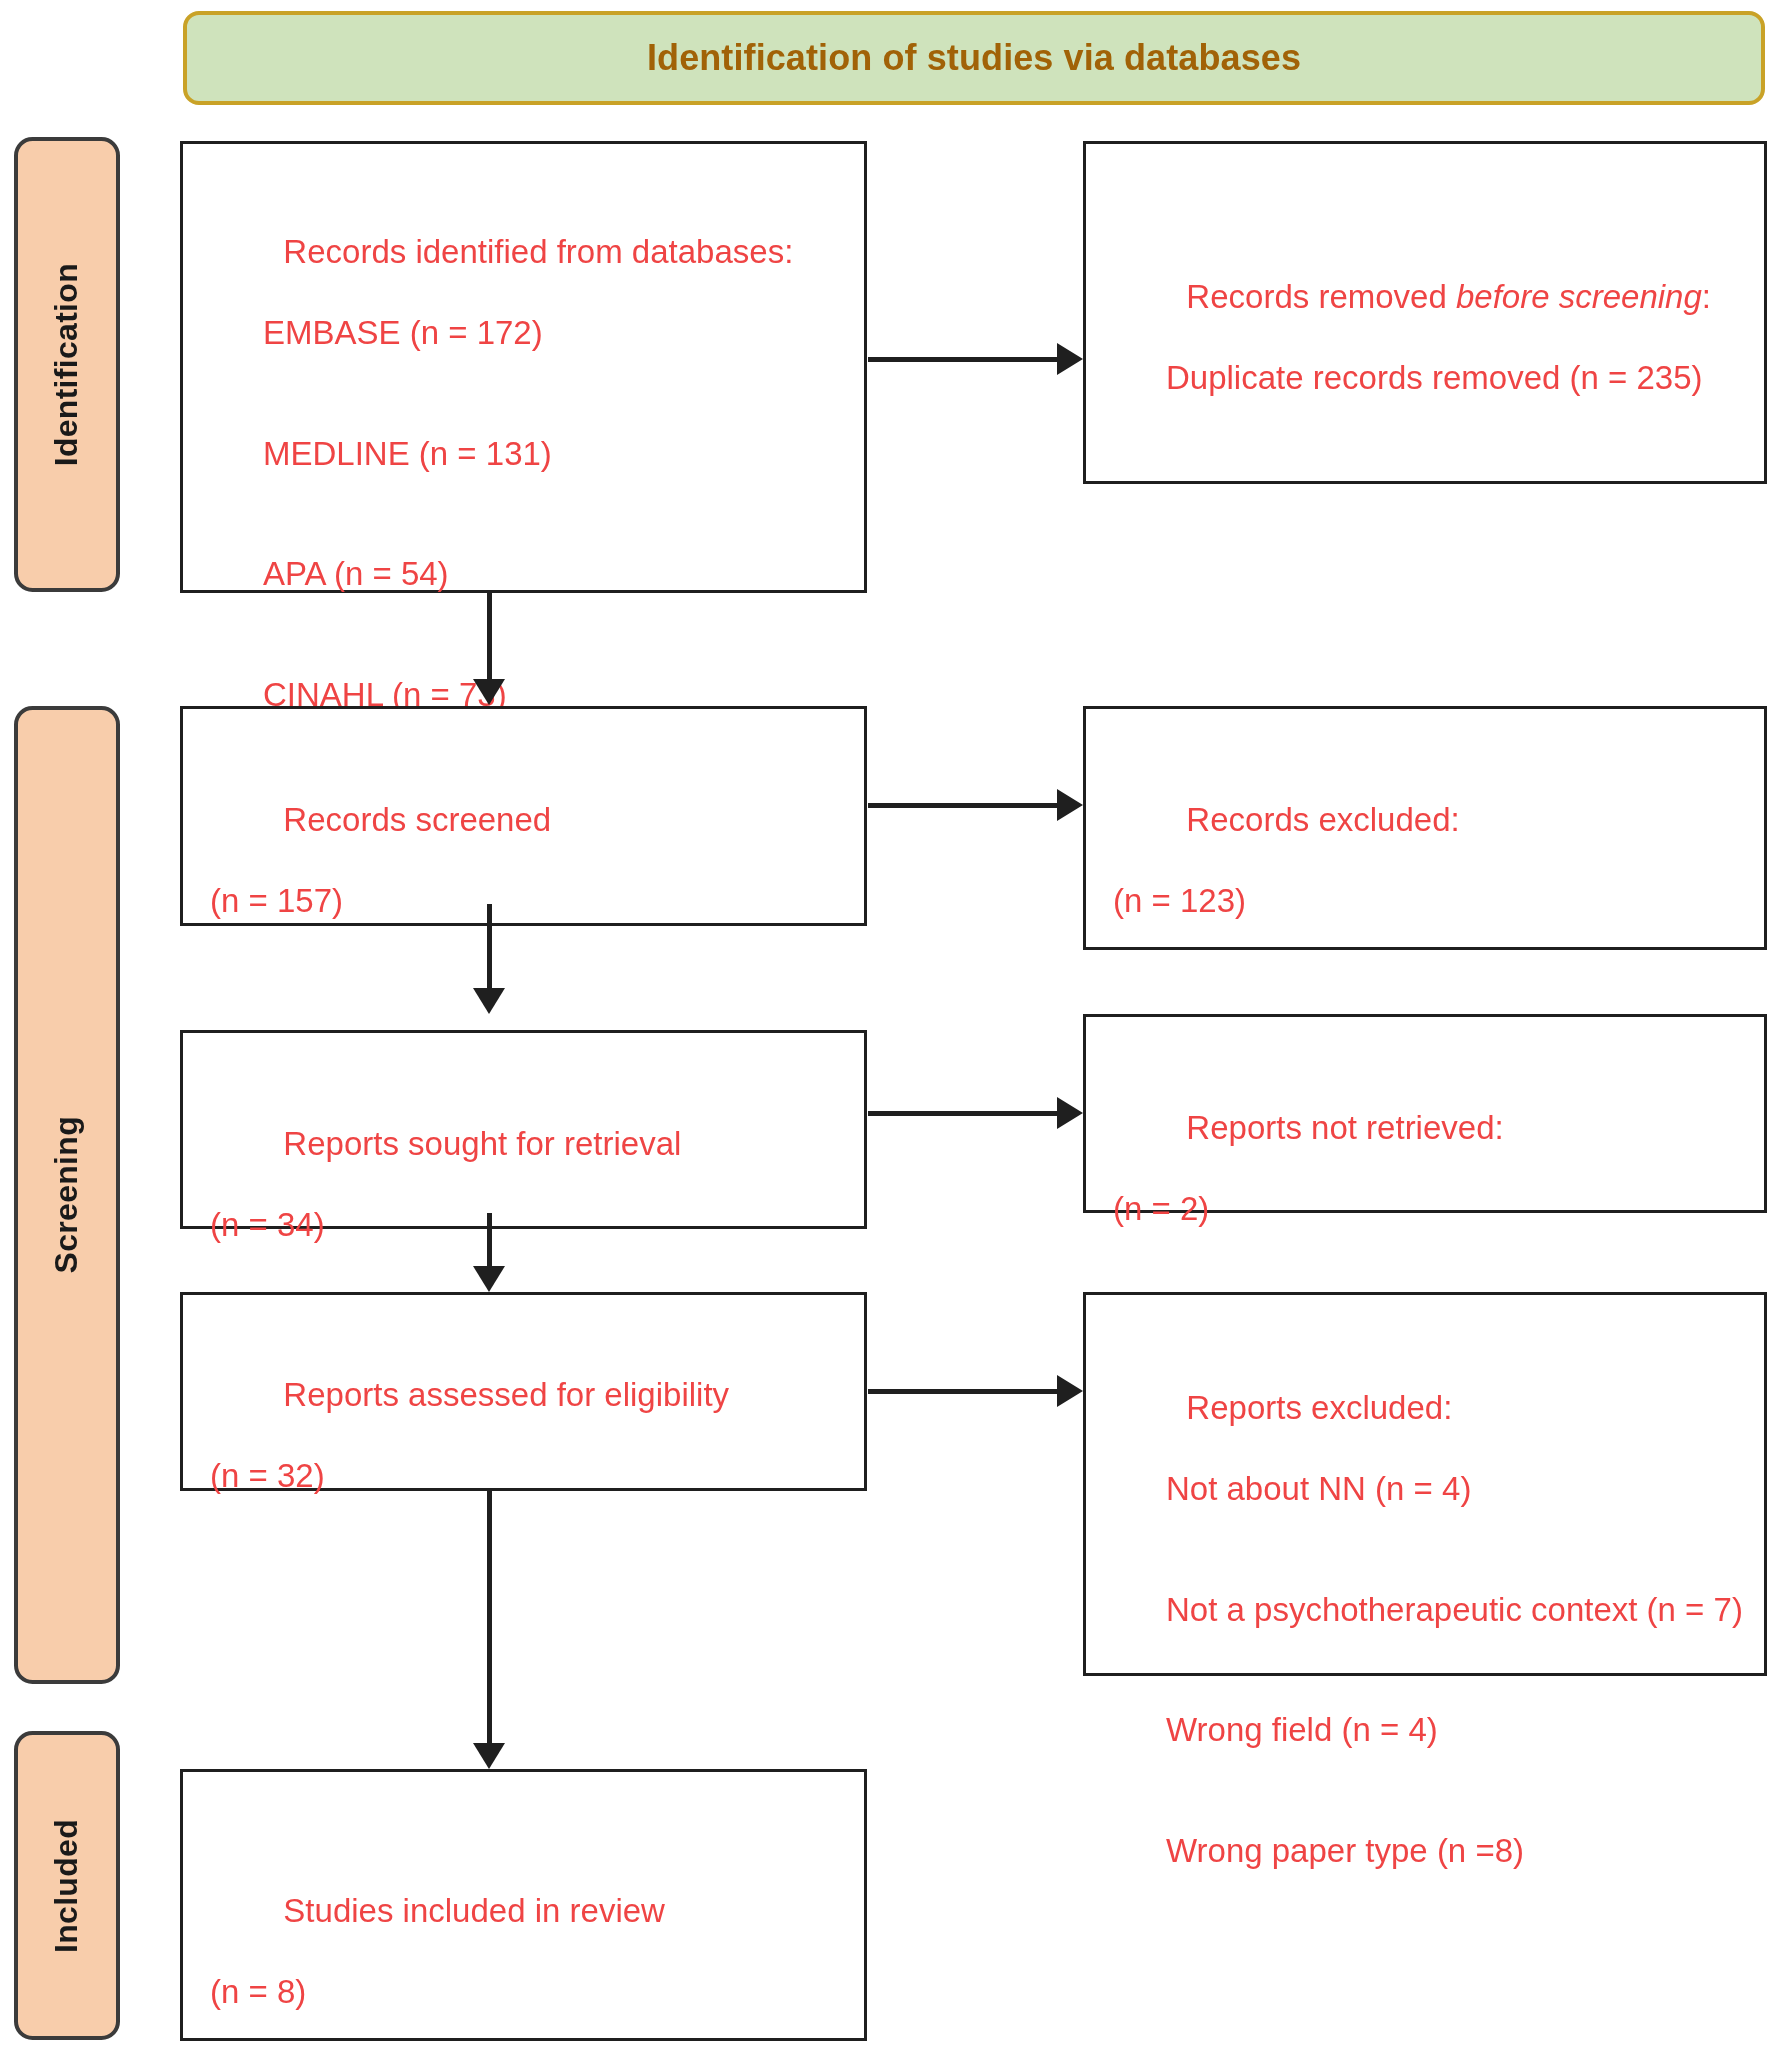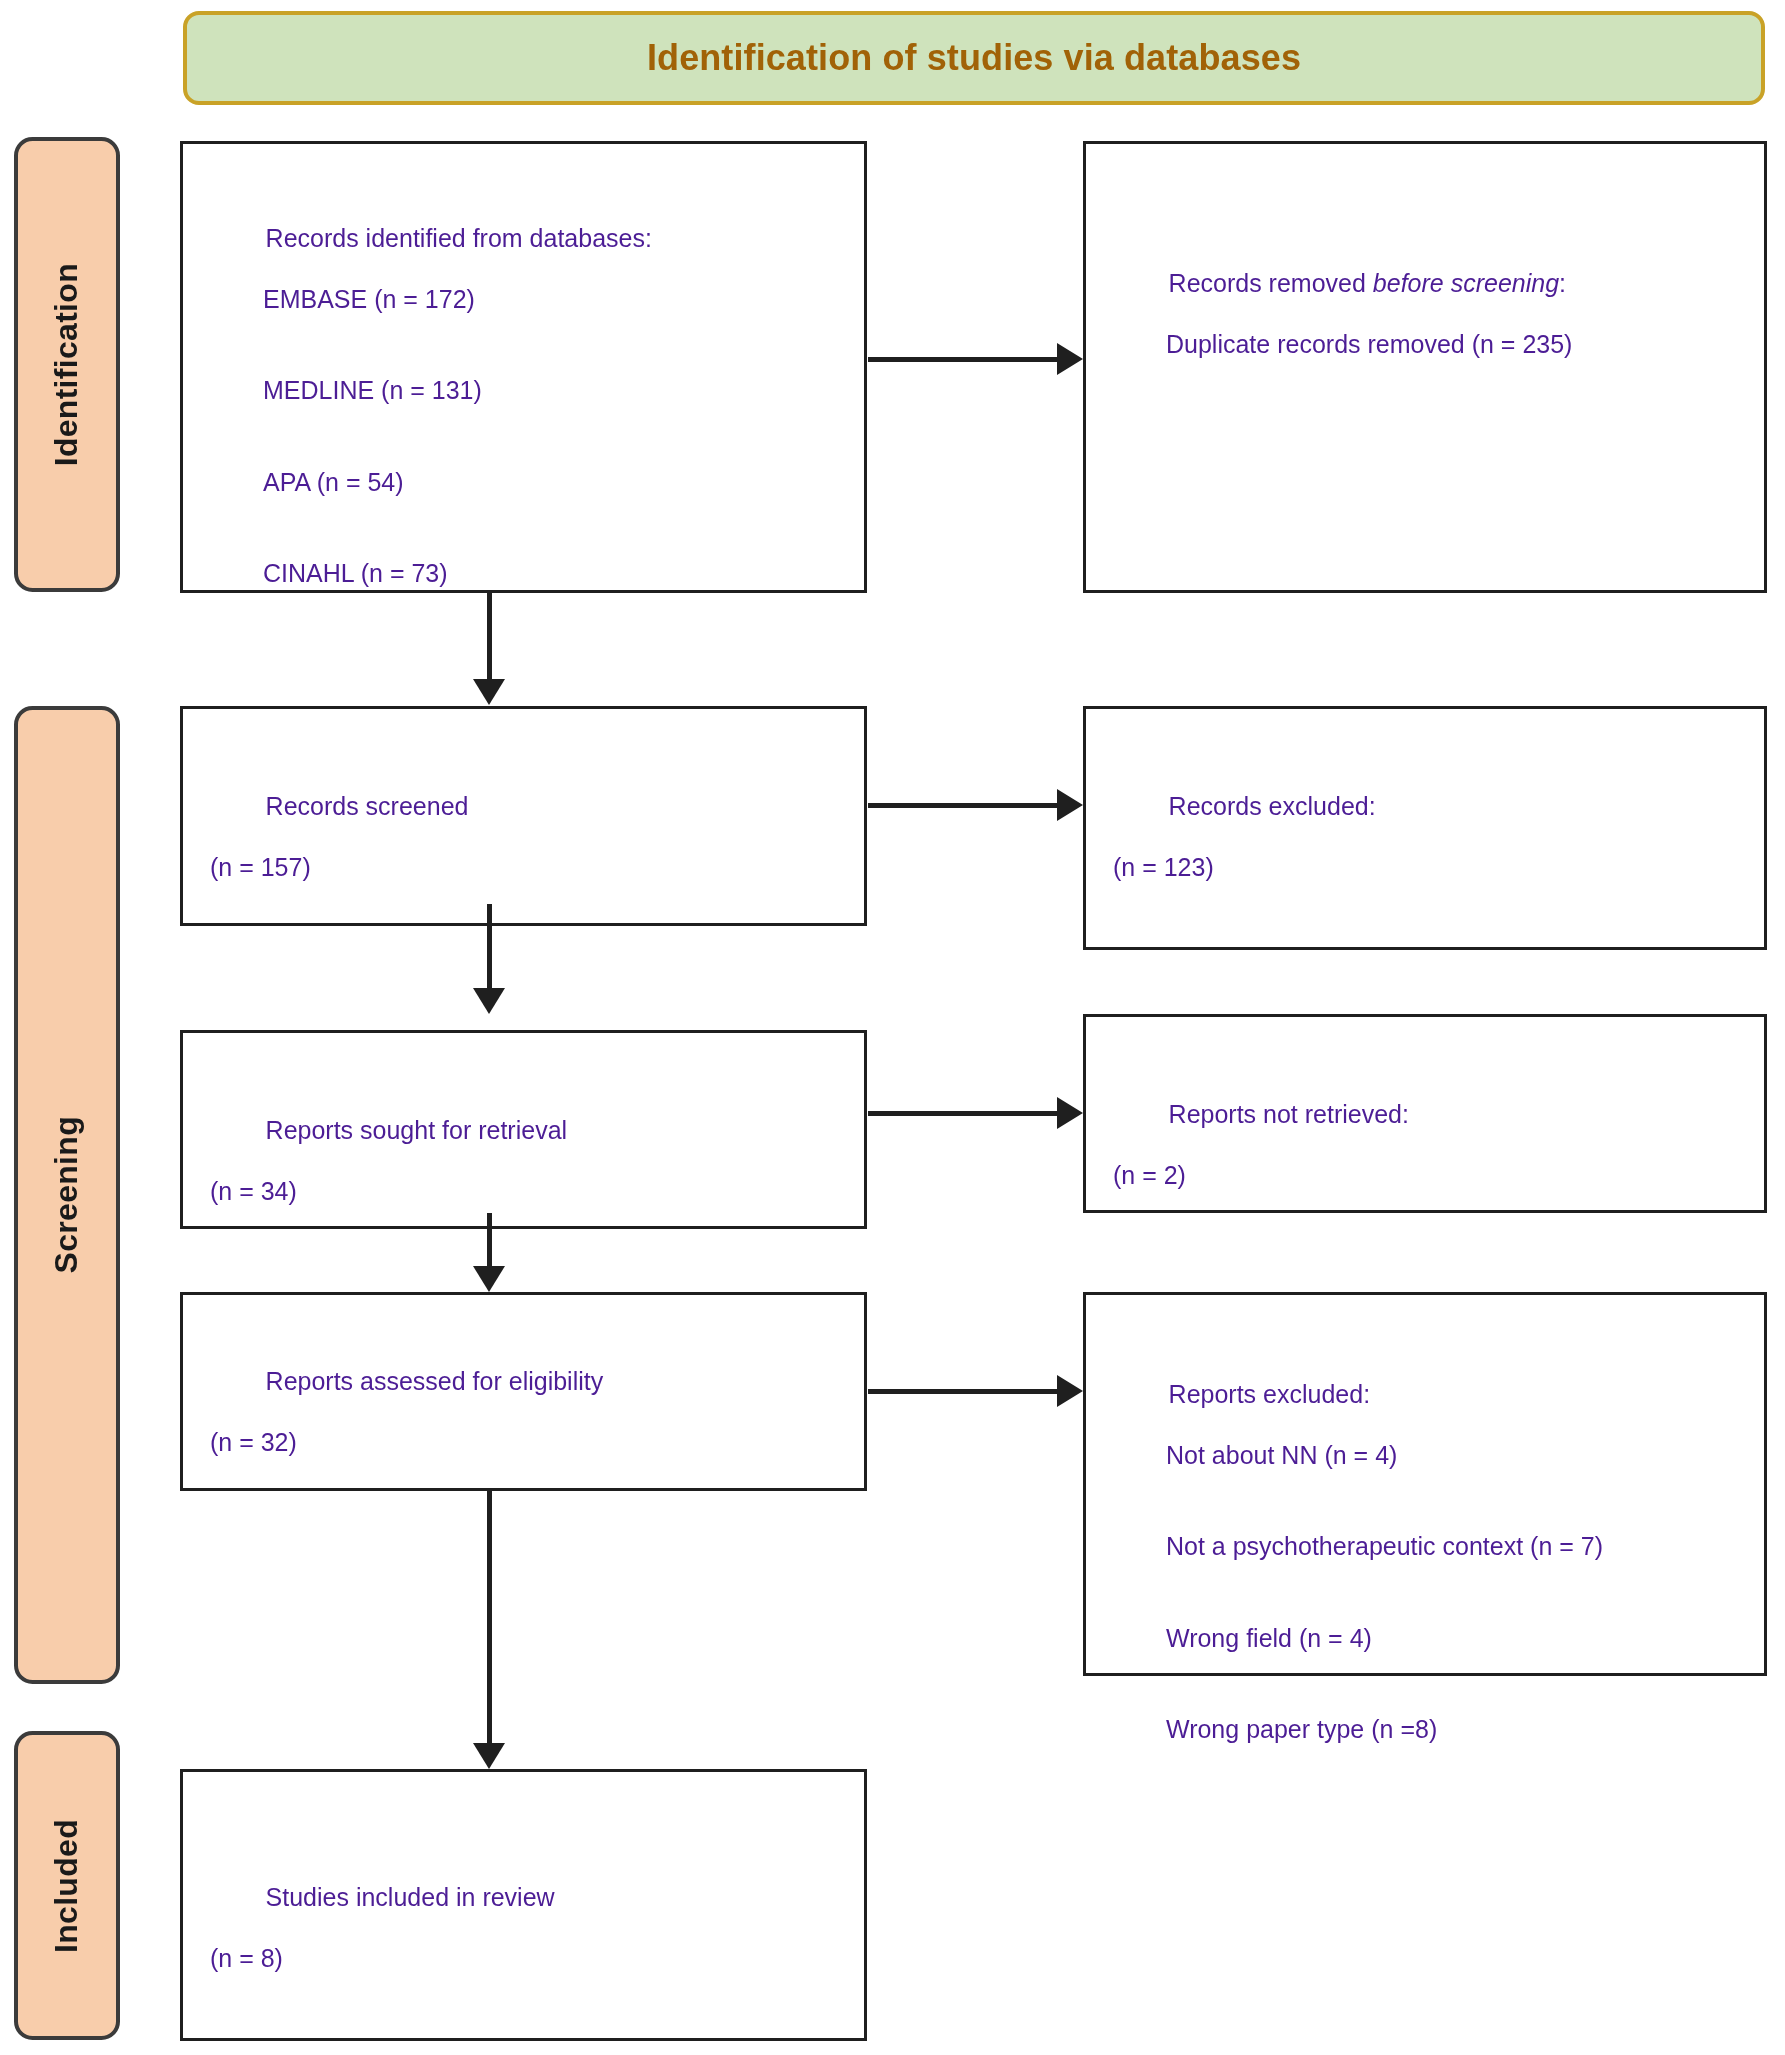--- a/index.html
+++ b/index.html
@@ -72,23 +72,23 @@
 
   
   .node-box {
     position: absolute;
     background: #ffffff;
     border: 3.7px solid #1f1f1f;
     box-sizing: border-box;
     padding: 0;
   }
   .node-box .node-text {
-    font-size: 25px;
+    font-size: 33px;
     line-height: 1.22;
-    color: #4c1d95;
+    color: #ef4444;
     white-space: pre-wrap;
   }
   .node-box .node-text .indent {
     display: block;
     padding-left: 53px;
   }
   .node-box .node-text em {
     font-style: italic;
   }
   .inner {
@@ -107,21 +107,21 @@
   #box-sought      { left: 180px; top: 1030px; width: 687px; height: 199px; }
   #box-sought .inner      { top: 51px; }
 
   #box-assessed    { left: 180px; top: 1292px; width: 687px; height: 199px; }
   #box-assessed .inner    { top: 40px; }
 
   #box-included    { left: 180px; top: 1769px; width: 687px; height: 272px; }
   #box-included .inner    { top: 79px; }
 
   
-  #box-removed       { left: 1083px; top: 141px;  width: 684px; height: 452px; }
+  #box-removed       { left: 1083px; top: 141px;  width: 684px; height: 343px; }
   #box-removed .inner       { top: 93px; }
 
   #box-rec-excluded  { left: 1083px; top: 706px; width: 684px; height: 244px; }
   #box-rec-excluded .inner  { top: 51px; }
 
   #box-not-retrieved { left: 1083px; top: 1014px; width: 684px; height: 199px; padding-left: 23px; }
   #box-not-retrieved .inner { top: 51px; }
 
   #box-rep-excluded  { left: 1083px; top: 1292px; width: 684px; height: 384px; }
   #box-rep-excluded .inner  { top: 53px; }

